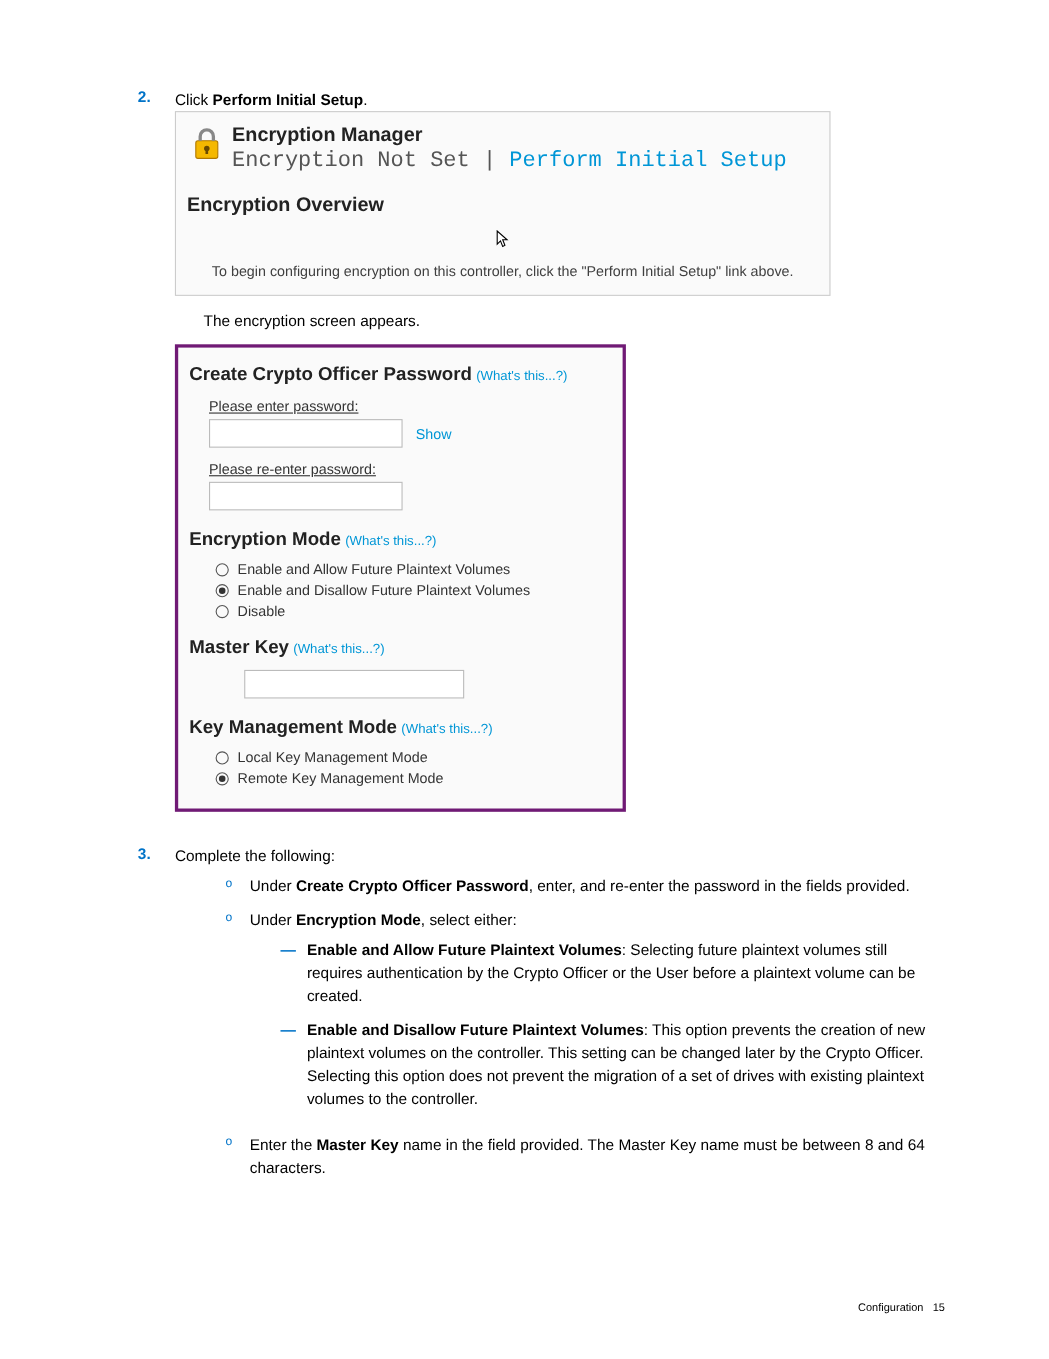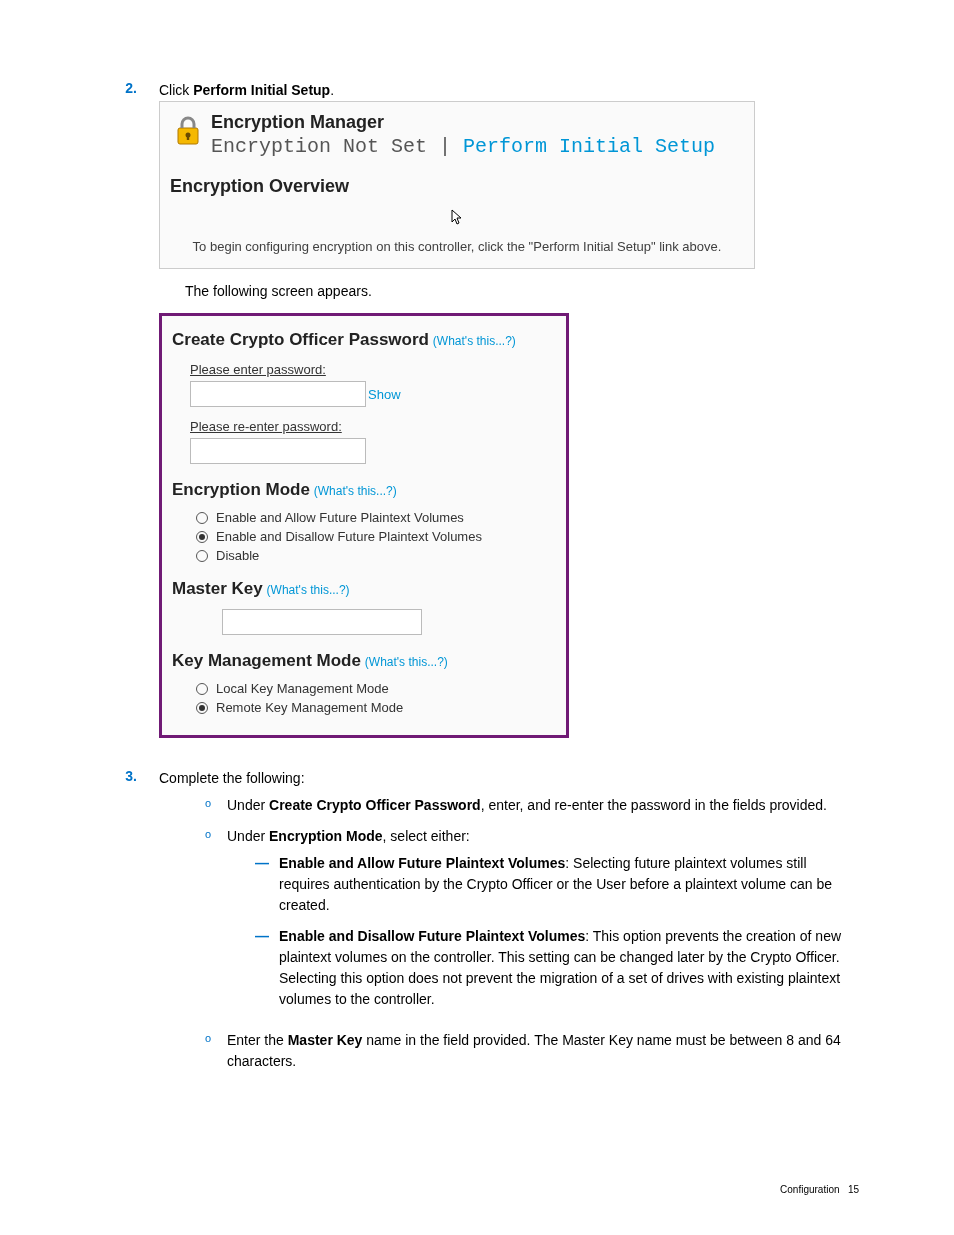--- a/index.html
+++ b/index.html
@@ -34,21 +34,21 @@
       border: 3px solid #701a75;
       margin: 0 0 30px 64px;
       width: 410px;
       background: #fafafa;
       padding: 14px 10px 16px 10px;
     }
     .s2-h { font-weight: bold; font-size: 17px; color: #222; display: inline; }
     .whats-this { color: #0096d6; font-size: 12px; font-weight: normal; }
     .s2-block { margin-bottom: 16px; }
     .s2-label { font-size: 13px; color: #333; margin: 12px 0 4px 18px; text-decoration: underline; }
-    .s2-input-row { display: flex; align-items: center; gap: 2px; margin-left: 18px; }
+    .s2-input-row { display: flex; align-items: center; gap: 12px; margin-left: 18px; }
     .s2-input { border: 1px solid #bbb; background: #fff; width: 176px; height: 26px; }
     .s2-show { color: #0096d6; font-size: 13px; }
     .radio-group { margin: 10px 0 0 24px; }
     .radio-row { display: flex; align-items: center; gap: 8px; font-size: 13px; color: #333; margin-bottom: 4px; }
     .radio { width: 12px; height: 12px; border: 1px solid #555; border-radius: 50%; display: inline-flex; align-items: center; justify-content: center; flex-shrink: 0; }
     .radio.checked::after { content: ""; width: 6px; height: 6px; background: #333; border-radius: 50%; }
     .s2-input-alone { border: 1px solid #bbb; background: #fff; width: 200px; height: 26px; margin: 10px 0 0 50px; }
     .step3 { margin-top: 4px; }
     .sub-list { margin: 6px 0 0 110px; }
     .sub-item { display: flex; margin-bottom: 10px; line-height: 1.5; }
@@ -92,21 +92,21 @@
   <div class="s1-overview-text">
     <span class="cursor-icon">
       <svg viewBox="0 0 14 16" width="14" height="16">
           <path d="M2 1 L2 13 L5 10 L7 15 L9 14 L7 9 L11 9 Z" fill="#fff" stroke="#000" stroke-width="1"></path>
         </svg>
     </span>
     <span>To begin configuring encryption on this controller, click the "Perform Initial Setup" link above.</span>
   </div>
 </div>
 
-<div class="narration">The following screen appears.</div>
+<div class="narration">The encryption screen appears.</div>
 
 <div class="screenshot2">
   <div class="s2-block">
     <div>
       <span class="s2-h">Create Crypto Officer Password</span>
       <span class="whats-this">(What's this...?)</span>
     </div>
     <div class="s2-label">Please enter password:</div>
     <div class="s2-input-row">
       <div class="s2-input"></div>

